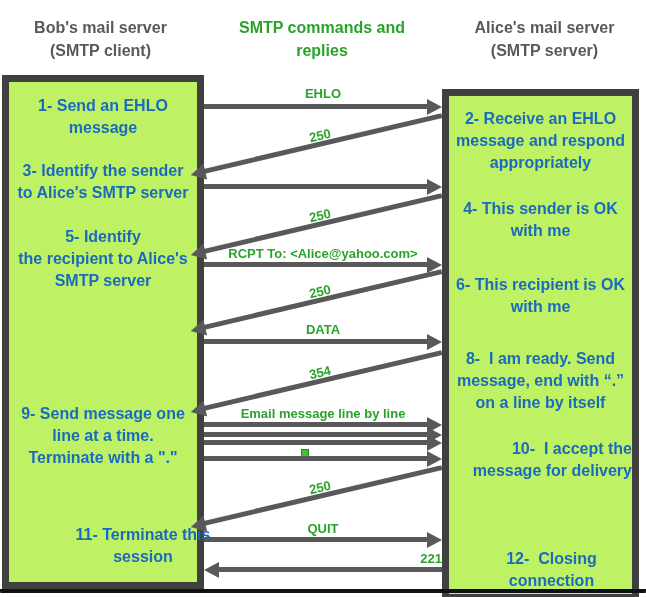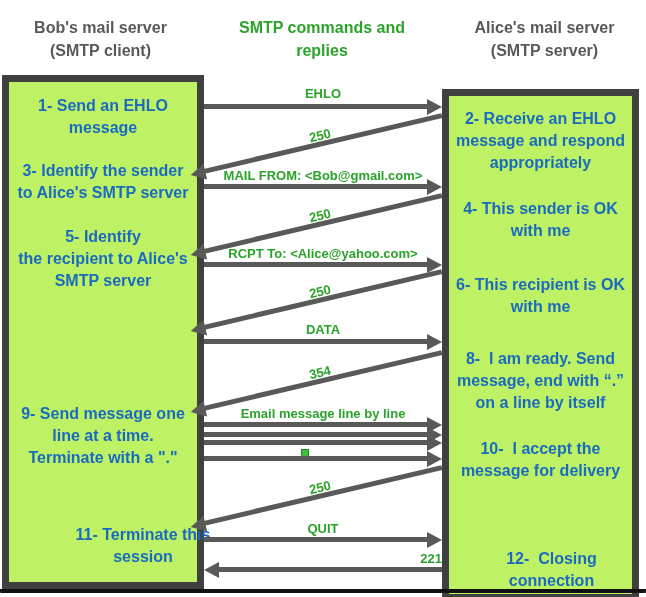--- a/index.html
+++ b/index.html
@@ -72,33 +72,32 @@
     <div class="step" style="top:12px;">2- Receive an EHLO
 message and respond
 appropriately</div>
     <div class="step" style="top:102px;">4- This sender is OK
 with me</div>
     <div class="step" style="top:178px;">6- This recipient is OK
 with me</div>
     <div class="step" style="top:252px;">8-&nbsp; I am ready. Send
 message, end with “.”
 on a line by itself</div>
-    <div class="step" style="top:342px;">10-&nbsp; I accept the
+    <div class="step" style="top:342px;text-align:right;">10-&nbsp; I accept the
 message for delivery</div>
     <div class="step" style="top:452px;padding-left:11px;">12-&nbsp; Closing
 connection</div>
   </div>
 
   <div class="mlabel" style="top:86px;">EHLO</div>
   <div class="arr head-r" style="left:204px;top:104px;width:224px;"></div>
 
   <div class="mlabel diag" style="top:128px;">250</div>
   <div class="arr diag head-l" style="top:141px;"></div>
 
-  <div class="mlabel" style="top:168px;">MAIL FROM: &lt;Bob@gmail.com&gt;</div>
   <div class="arr head-r" style="left:204px;top:184px;width:224px;"></div>
 
   <div class="mlabel diag" style="top:208px;">250</div>
   <div class="arr diag head-l" style="top:221px;"></div>
 
   <div class="mlabel" style="top:246px;">RCPT To: &lt;Alice@yahoo.com&gt;</div>
   <div class="arr head-r" style="left:204px;top:262px;width:224px;"></div>
 
   <div class="mlabel diag" style="top:284px;">250</div>
   <div class="arr diag head-l" style="top:297px;"></div>

